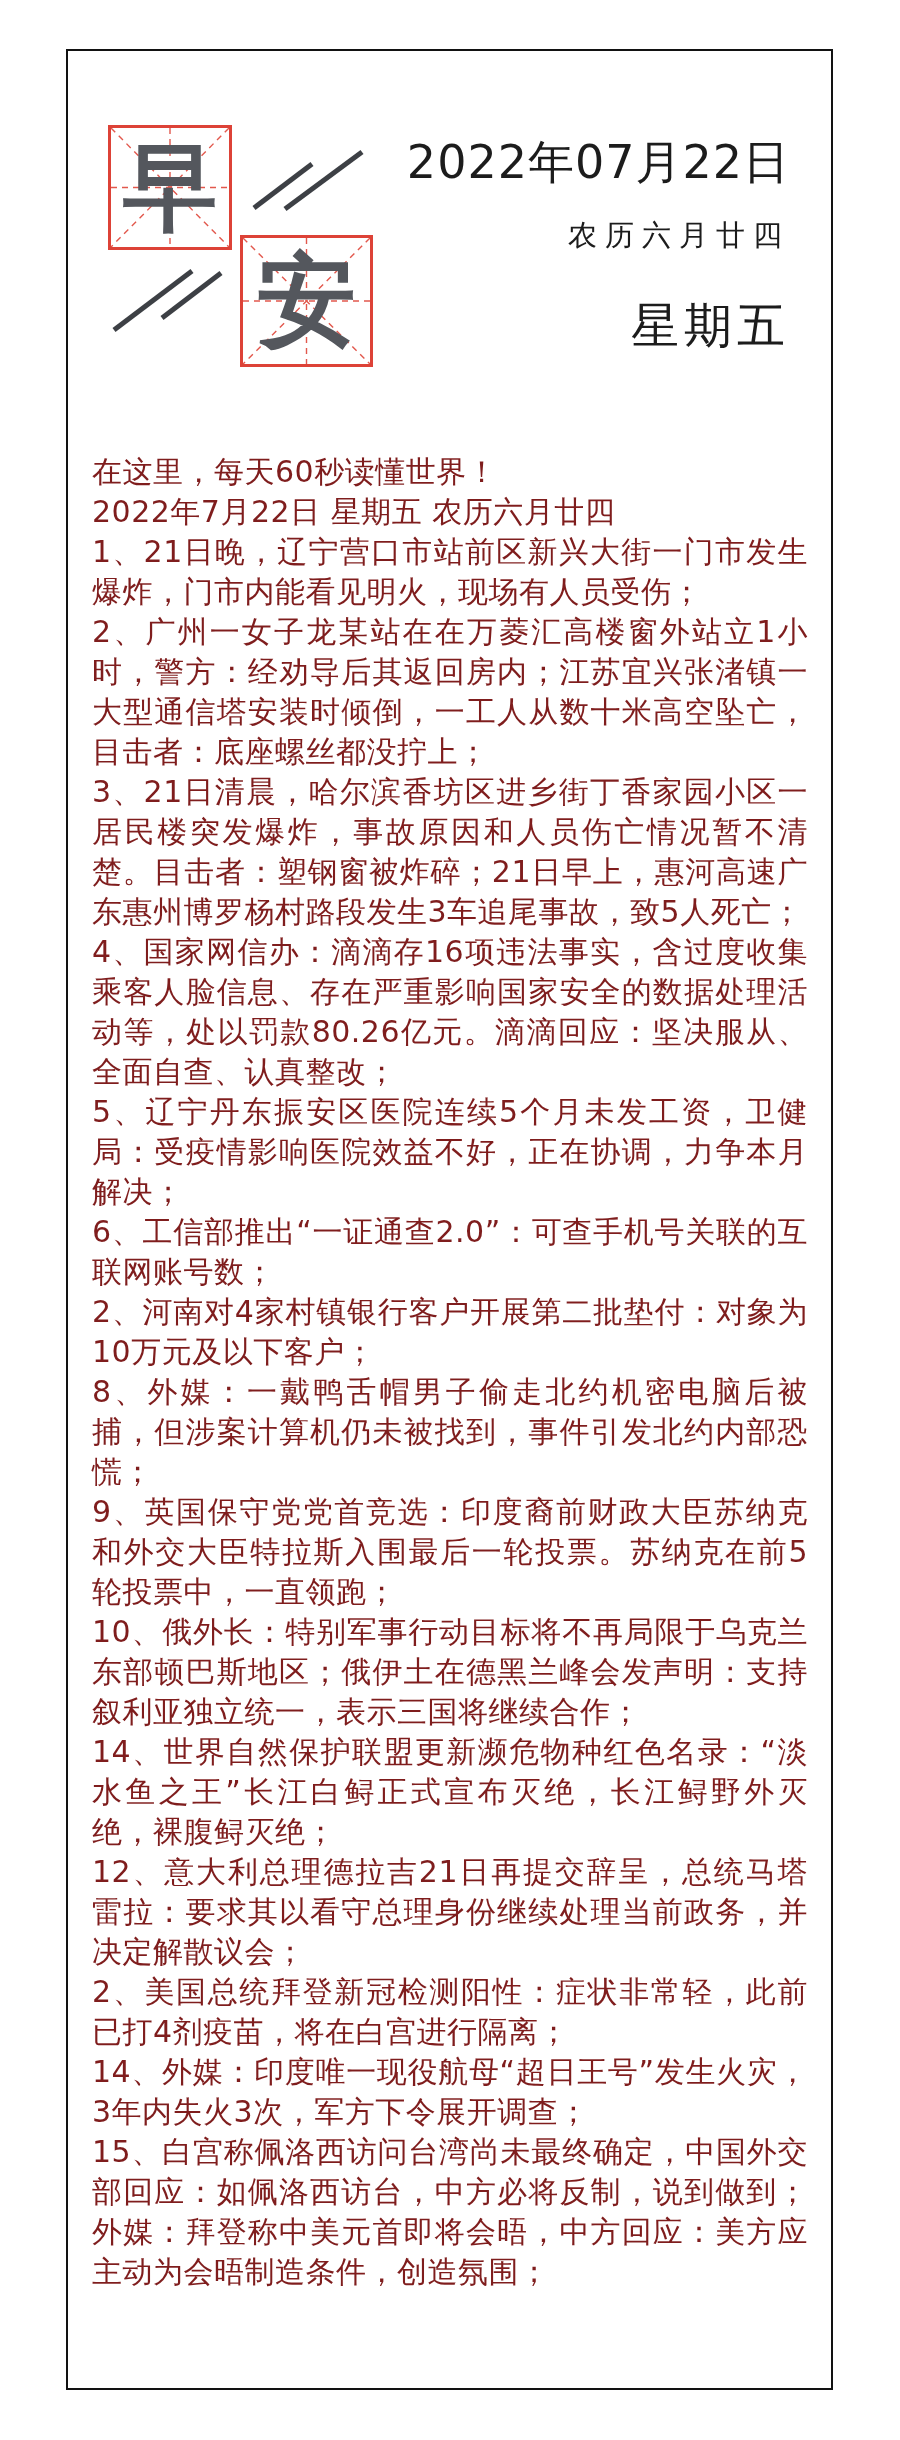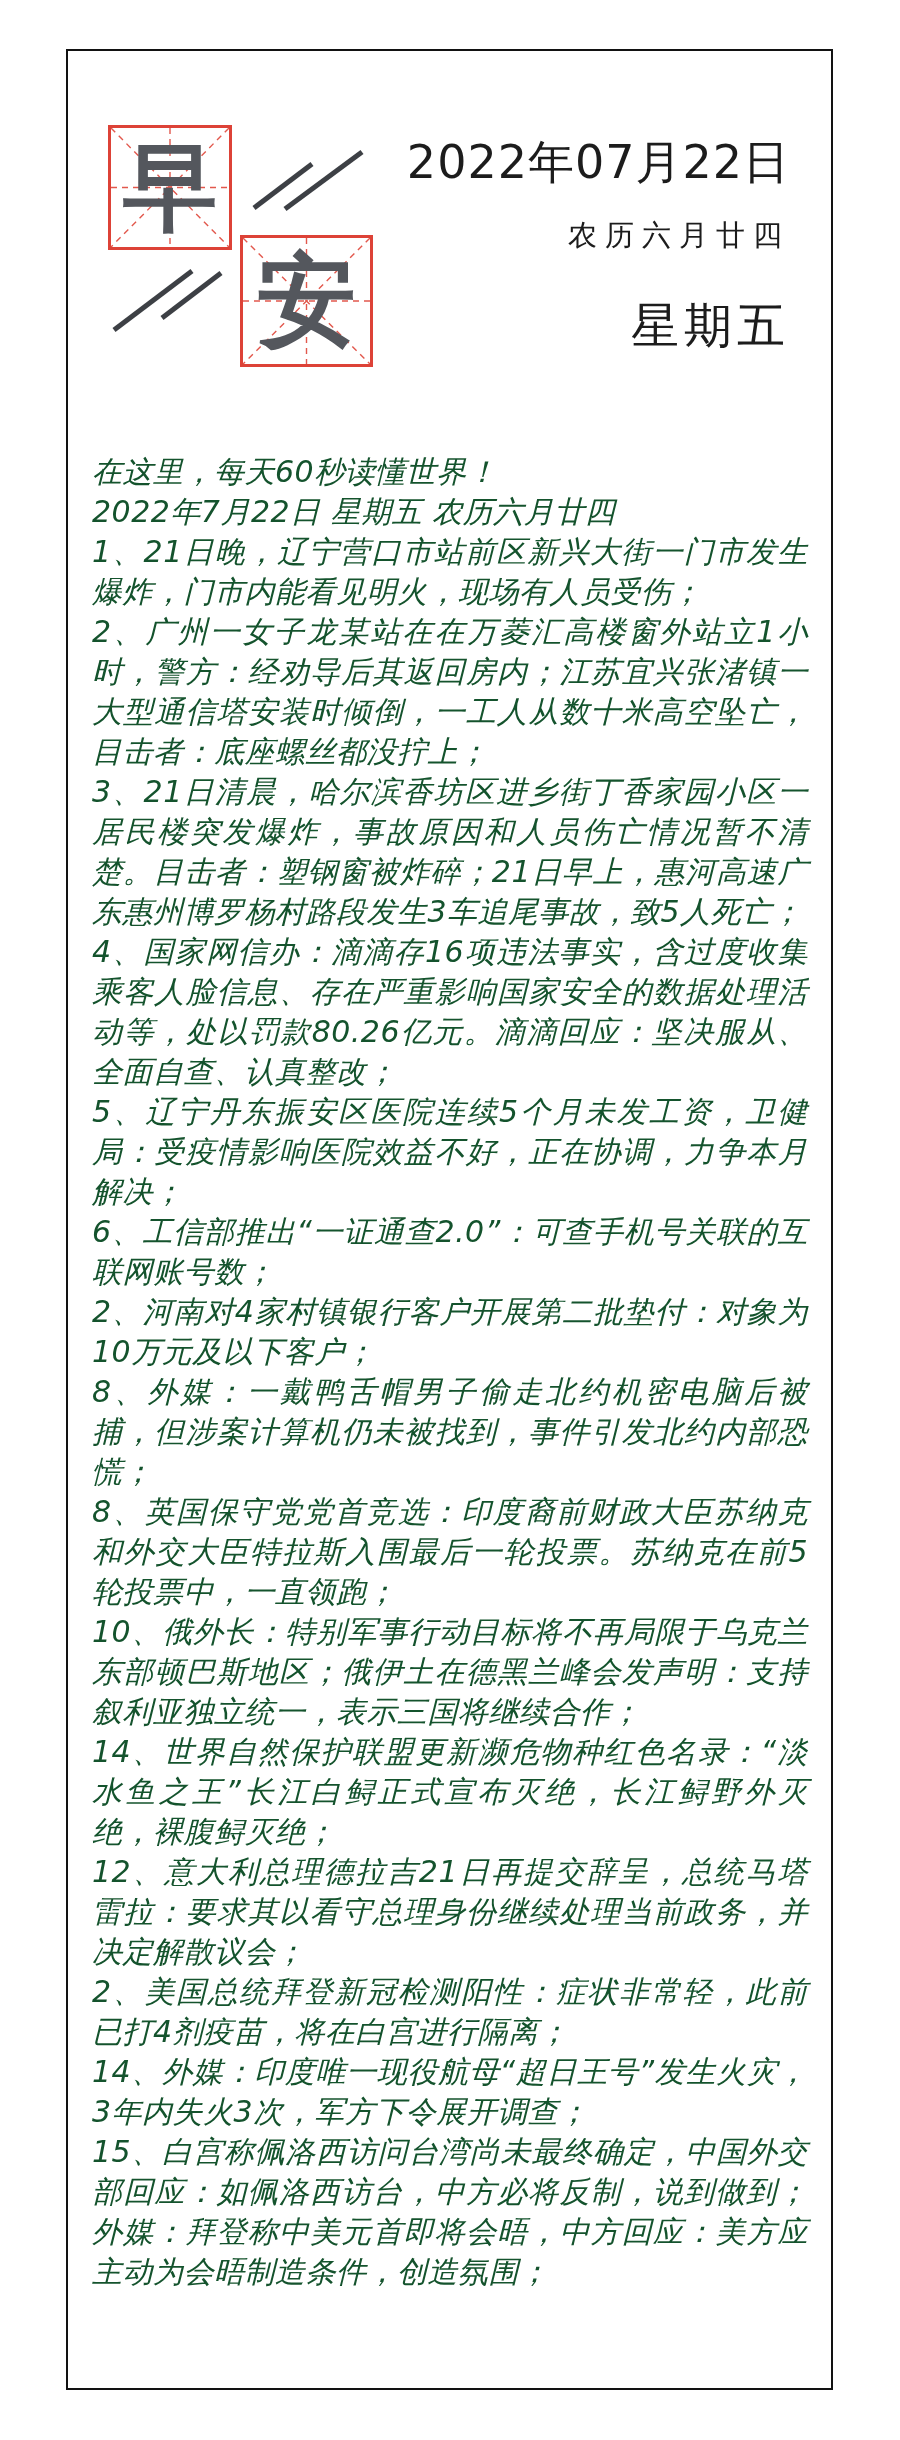--- a/index.html
+++ b/index.html
@@ -42,24 +42,23 @@
   .date-line{
     position:absolute;right:110px;
     color:#1c1c1c;white-space:nowrap;text-align:right;margin-left:6px;
   }
   .d1{top:132px;font-size:46px;letter-spacing:1px;}
   .d2{top:216px;font-size:29px;letter-spacing:8px;}
   .d3{top:294px;font-size:48px;letter-spacing:5px;}
   
   .body-text{
     position:absolute;left:92px;top:452px;width:716px;
-    color:#14532d;
+    color:#7f1d1d;
     font-size:30px;line-height:40px;letter-spacing:0.5px;
     text-align:justify;
-    font-style:italic;
   }
   .body-text p{margin:0;padding:0;}
 </style>
 </head>
 <body>
 
 <div class="page">
 
   <div class="frame"></div>
 
@@ -100,21 +99,21 @@
     <p>在这里，每天60秒读懂世界！</p>
     <p>2022年7月22日 星期五 农历六月廿四</p>
     <p>1、21日晚，辽宁营口市站前区新兴大街一门市发生爆炸，门市内能看见明火，现场有人员受伤；</p>
     <p>2、广州一女子龙某站在在万菱汇高楼窗外站立1小时，警方：经劝导后其返回房内；江苏宜兴张渚镇一大型通信塔安装时倾倒，一工人从数十米高空坠亡，目击者：底座螺丝都没拧上；</p>
     <p>3、21日清晨，哈尔滨香坊区进乡街丁香家园小区一居民楼突发爆炸，事故原因和人员伤亡情况暂不清楚。目击者：塑钢窗被炸碎；21日早上，惠河高速广东惠州博罗杨村路段发生3车追尾事故，致5人死亡；</p>
     <p>4、国家网信办：滴滴存16项违法事实，含过度收集乘客人脸信息、存在严重影响国家安全的数据处理活动等，处以罚款80.26亿元。滴滴回应：坚决服从、全面自查、认真整改；</p>
     <p>5、辽宁丹东振安区医院连续5个月未发工资，卫健局：受疫情影响医院效益不好，正在协调，力争本月解决；</p>
     <p>6、工信部推出“一证通查2.0”：可查手机号关联的互联网账号数；</p>
     <p>2、河南对4家村镇银行客户开展第二批垫付：对象为10万元及以下客户；</p>
     <p>8、外媒：一戴鸭舌帽男子偷走北约机密电脑后被捕，但涉案计算机仍未被找到，事件引发北约内部恐慌；</p>
-    <p>8、英国保守党党首竞选：印度裔前财政大臣苏纳克和外交大臣特拉斯入围最后一轮投票。苏纳克在前5轮投票中，一直领跑；</p>
+    <p>9、英国保守党党首竞选：印度裔前财政大臣苏纳克和外交大臣特拉斯入围最后一轮投票。苏纳克在前5轮投票中，一直领跑；</p>
     <p>10、俄外长：特别军事行动目标将不再局限于乌克兰东部顿巴斯地区；俄伊土在德黑兰峰会发声明：支持叙利亚独立统一，表示三国将继续合作；</p>
     <p>14、世界自然保护联盟更新濒危物种红色名录：“淡水鱼之王”长江白鲟正式宣布灭绝，长江鲟野外灭绝，裸腹鲟灭绝；</p>
     <p>12、意大利总理德拉吉21日再提交辞呈，总统马塔雷拉：要求其以看守总理身份继续处理当前政务，并决定解散议会；</p>
     <p>2、美国总统拜登新冠检测阳性：症状非常轻，此前已打4剂疫苗，将在白宫进行隔离；</p>
     <p>14、外媒：印度唯一现役航母“超日王号”发生火灾，3年内失火3次，军方下令展开调查；</p>
     <p>15、白宫称佩洛西访问台湾尚未最终确定，中国外交部回应：如佩洛西访台，中方必将反制，说到做到；外媒：拜登称中美元首即将会晤，中方回应：美方应主动为会晤制造条件，创造氛围；</p>
   </main>
 
 </div>
 

